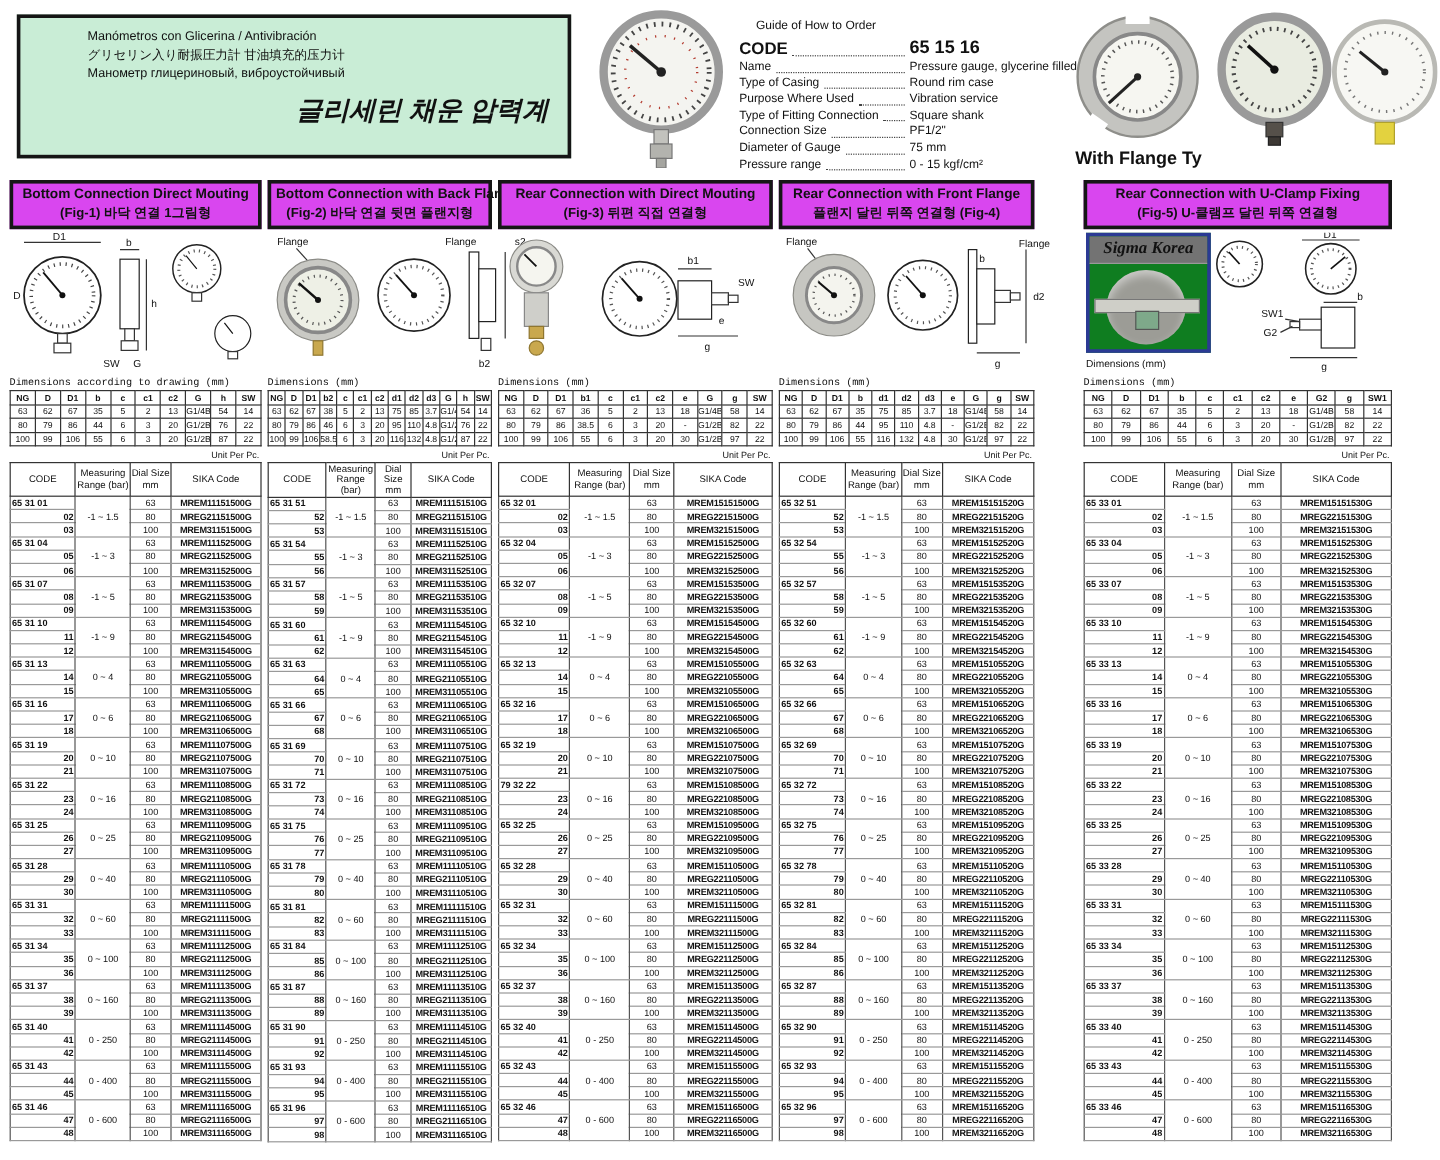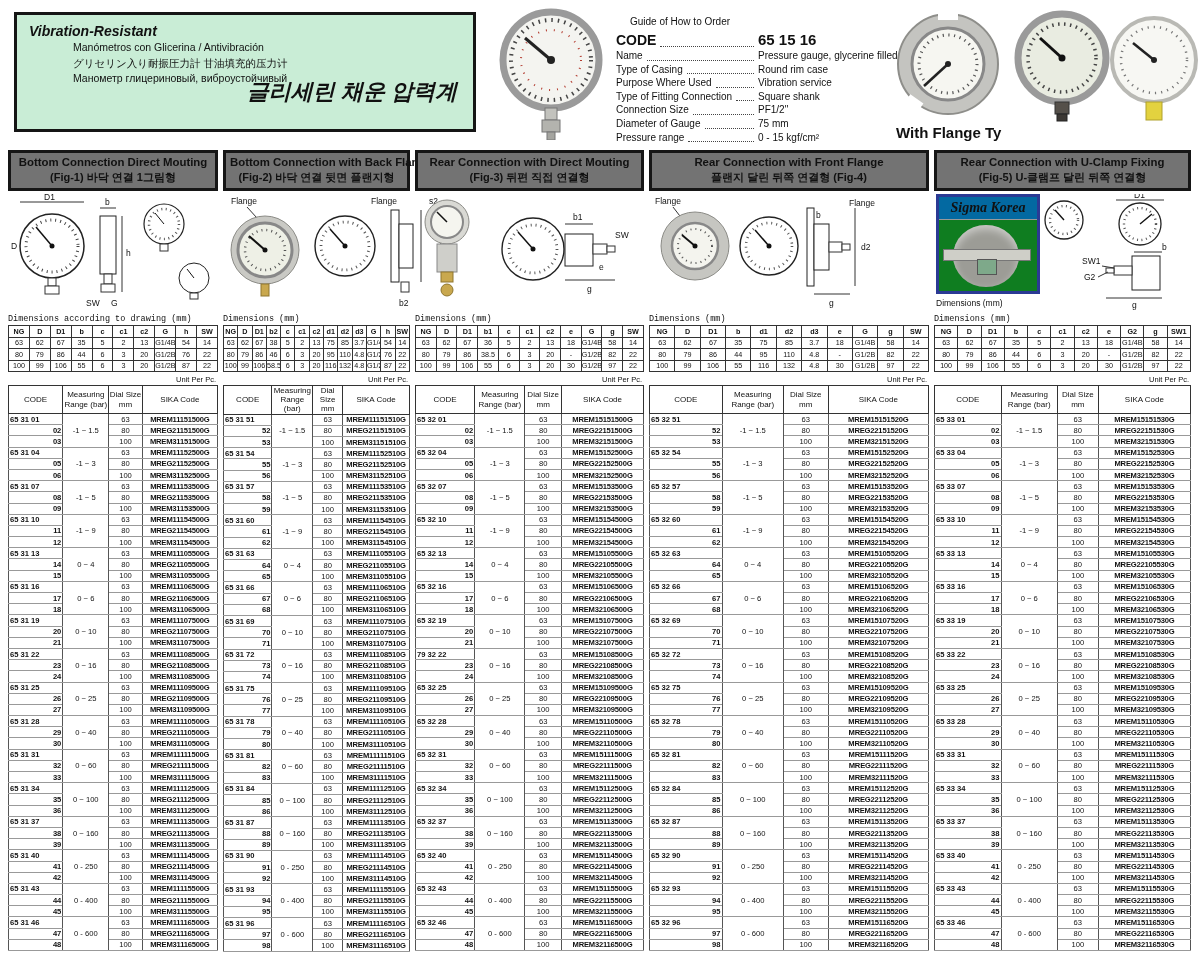--- a/index.html
+++ b/index.html
@@ -23,33 +23,33 @@
   .g-label{width:142px;display:flex;flex:none;}
   .g-label::after{content:"";flex:1;border-bottom:1.4px dotted #444;margin:0 4px 2px 4px;}
   .g-value{flex:1;white-space:nowrap;}
   .code-row .g-value{font-size:15px;}
 
   .photos{position:absolute;left:896px;top:10px;width:302px;height:138px;}
   .flange-caption{position:absolute;left:0px;top:114px;font-size:15px;font-weight:bold;}
 
   
   .cols{position:absolute;left:8px;top:150px;display:flex;gap:5px;}
-  .c0{width:210px;} .c1{width:187px;} .c2{width:229px;} .c3{width:280px;} .c4{width:257px;}
-
-  .col-header{background:#737373;border:3px solid #161616;box-sizing:border-box;
+  .c0{width:210px;} .c1{width:187px;} .c2{width:229px;} .c3{width:213px;} .c4{width:257px;margin-left:36px;}
+
+  .col-header{background:#d946ef;border:3px solid #161616;box-sizing:border-box;
               min-height:40px;padding:3px 4px;}
   .ch-en{font-size:11.4px;font-weight:bold;text-align:center;white-space:nowrap;}
   .ch-ko{font-size:11px;font-weight:bold;text-align:center;margin-top:2px;}
 
   .drawing{position:relative;height:118px;margin-top:3px;}
   .drawing svg text{font-family:"Liberation Sans",sans-serif;font-size:8.5px;fill:#111;}
 
   .sigma-box{position:absolute;left:2px;top:0px;width:104px;height:100px;border:3px solid #2b3a94;
              background:#0f7d20;box-sizing:border-box;}
-  .sigma-brand{background:#0369a1;border-bottom:1px solid #999;font-family:"Liberation Serif",serif;
+  .sigma-brand{background:#737373;border-bottom:1px solid #999;font-family:"Liberation Serif",serif;
                font-style:italic;font-weight:bold;font-size:14px;text-align:center;height:22px;line-height:22px;}
   .sigma-circle{position:absolute;left:14px;top:28px;width:66px;height:62px;background:#9c9c96;
                 border-radius:50%;box-shadow:inset 0 4px 8px rgba(255,255,255,.5);}
   .sigma-clamp{position:absolute;left:4px;top:52px;width:86px;height:10px;background:#cfcfc8;border:1px solid #777;}
   .sigma-nut{position:absolute;left:38px;top:62px;width:18px;height:14px;background:#7ea98a;border:1px solid #555;}
   .sigma-caption{position:absolute;left:2px;top:104px;font-size:8.5px;}
 
   .dim-title{font-size:8.5px;margin:2px 0 1px 0;font-family:Liberation Mono, monospace;}
   .dim-table{width:100%;border-collapse:collapse;table-layout:fixed;border-radius:23px;}
   .dim-table th,.dim-table td{border:1px solid #333;font-size:7.2px;text-align:center;
@@ -68,21 +68,20 @@
   .c-dial{text-align:center;}
   .c-sika{text-align:center;font-weight:bold;font-size:7.3px;letter-spacing:-0.2px;}
   tr.grp td{border-top:1.7px solid #000;}
 </style>
 </head>
 <body>
 
 <div class="page">
 
   <div class="title-box">
-    <div class="tb-sub">Vibration-Resistant</div>
     <div class="tb-small">Manómetros con Glicerina / Antivibración</div>
     <div class="tb-small">グリセリン入り耐振圧力計  甘油填充的压力计</div>
     <div class="tb-small">Манометр глицериновый, виброустойчивый</div>
     <div class="tb-ko">글리세린 채운 압력계</div>
   </div>
 
   <div class="gauge-photo-1">
     <svg width="106" height="132" viewBox="0 0 106 132">
       <circle cx="53" cy="52" r="48" fill="#f4f4f0" stroke="#9a9a9a" stroke-width="7"></circle>
       <circle cx="53" cy="52" r="40" fill="none" stroke="#444" stroke-width="4" stroke-dasharray="1.5 5"></circle>

